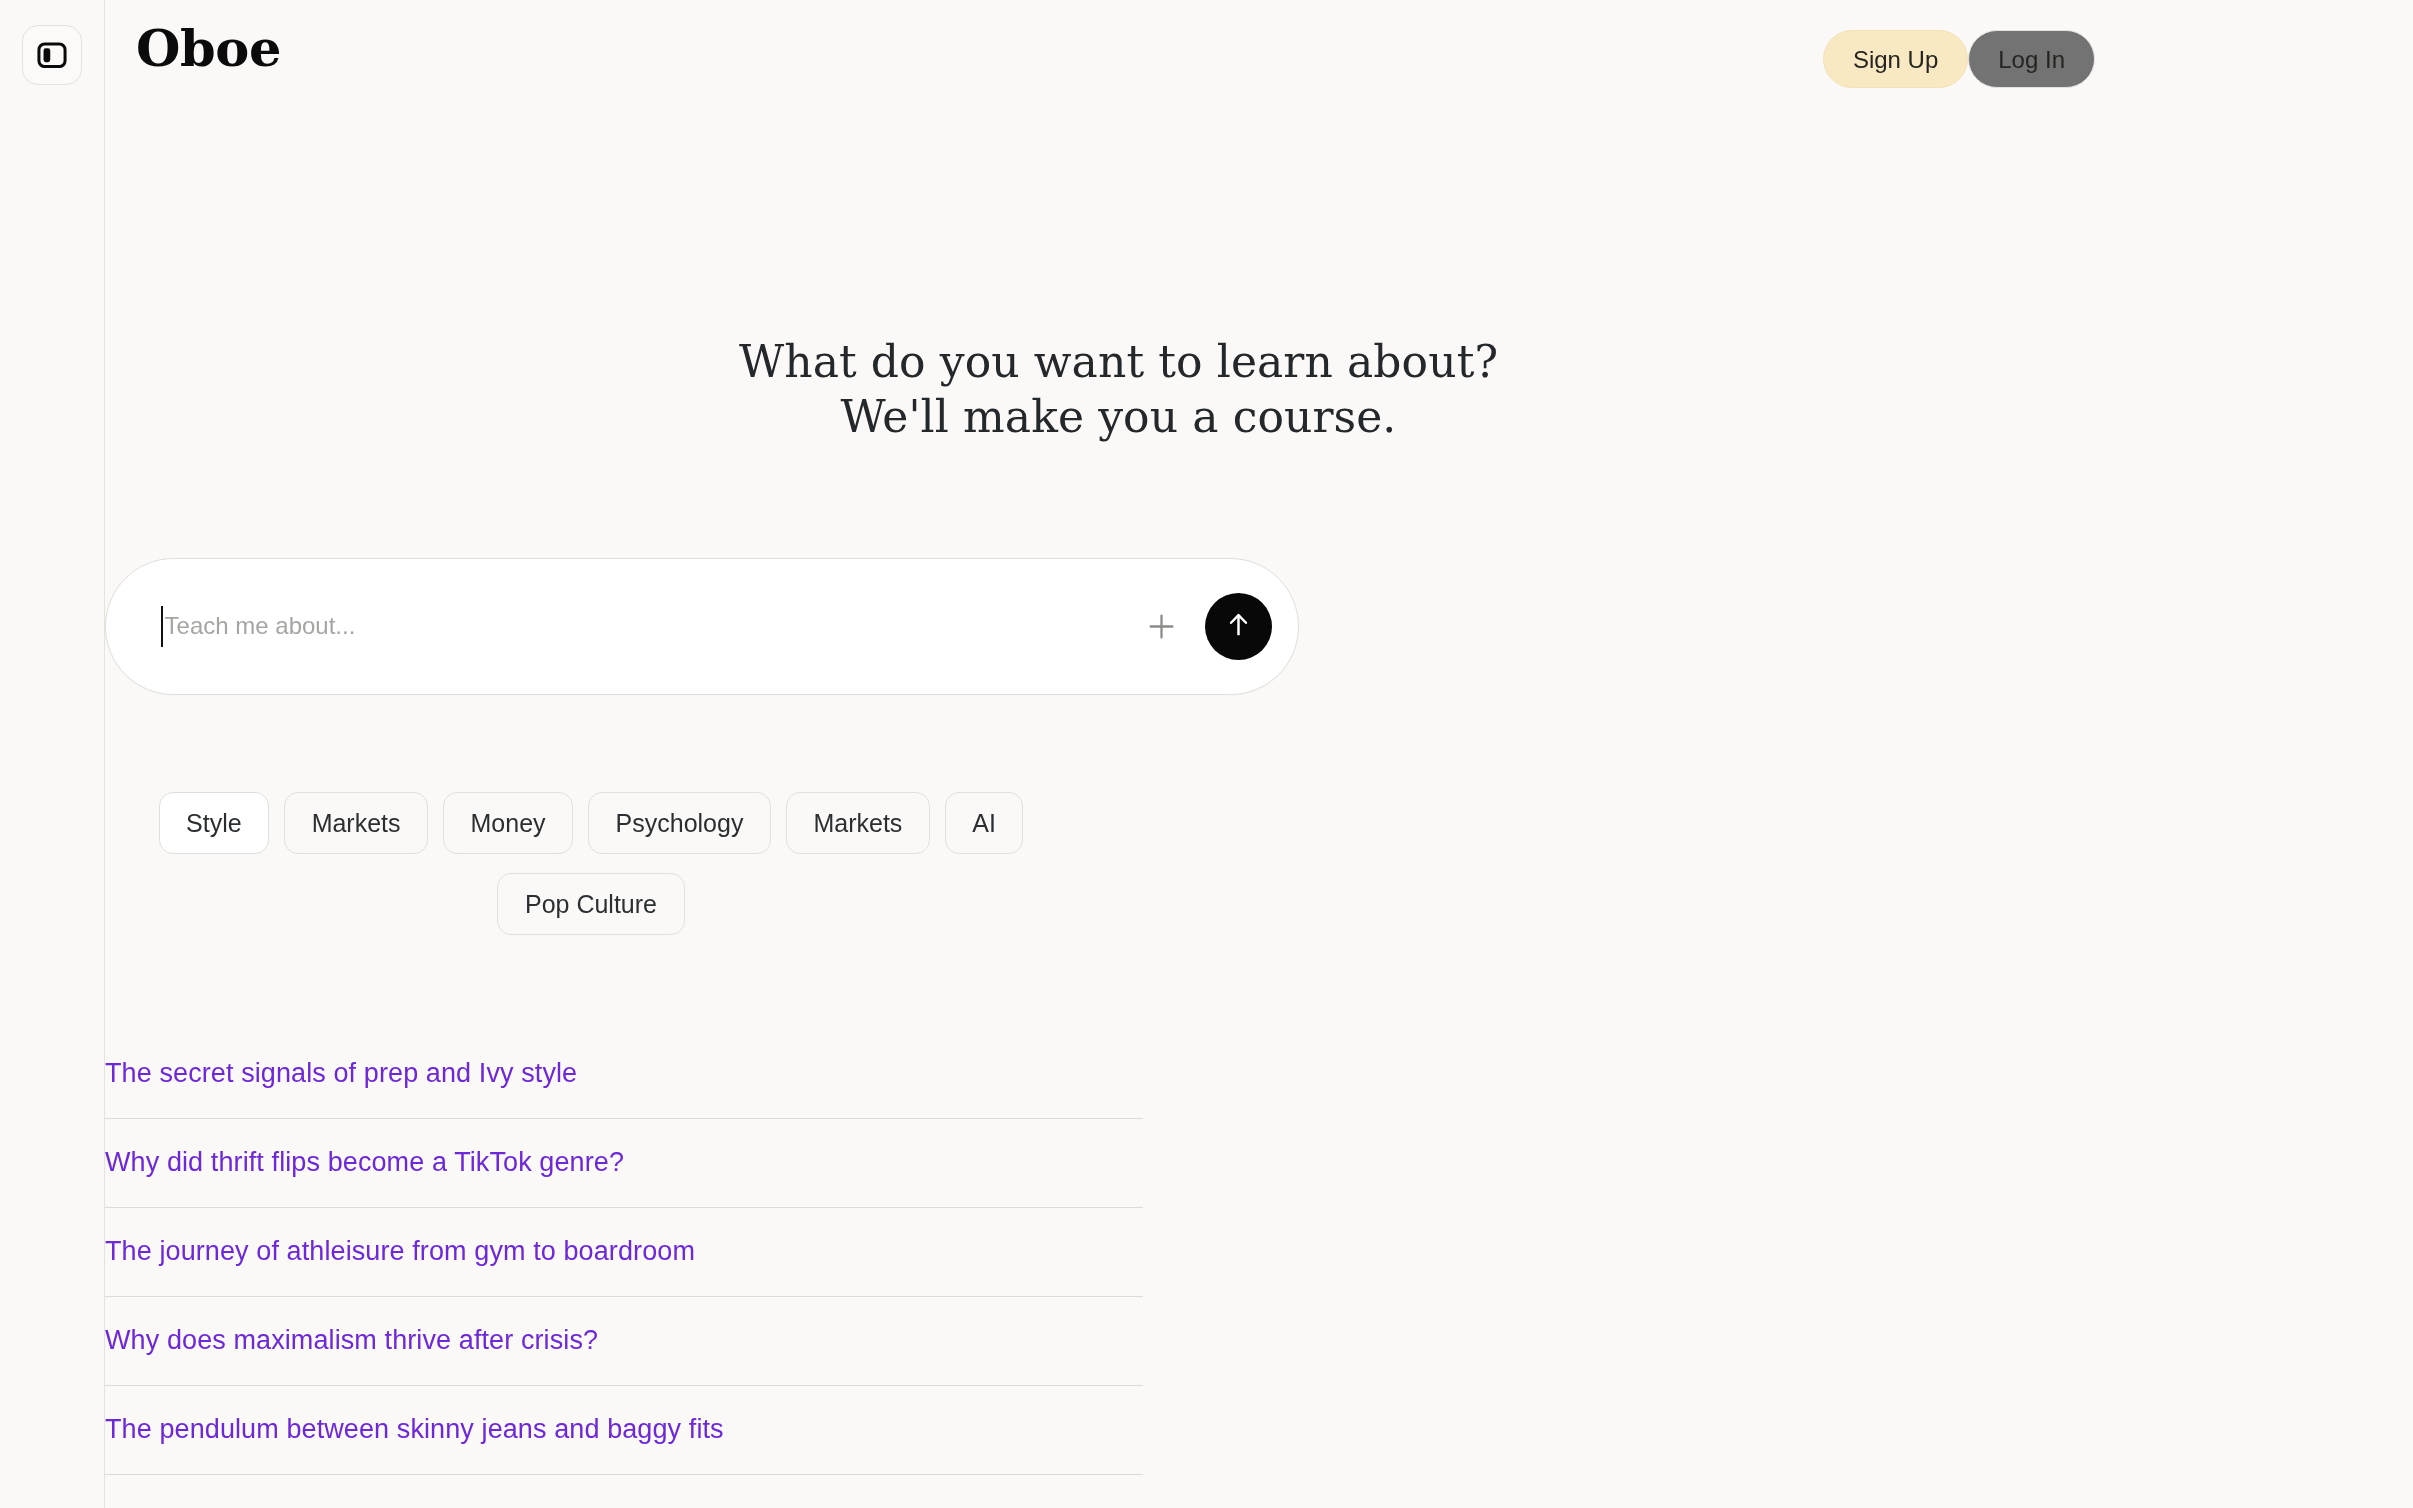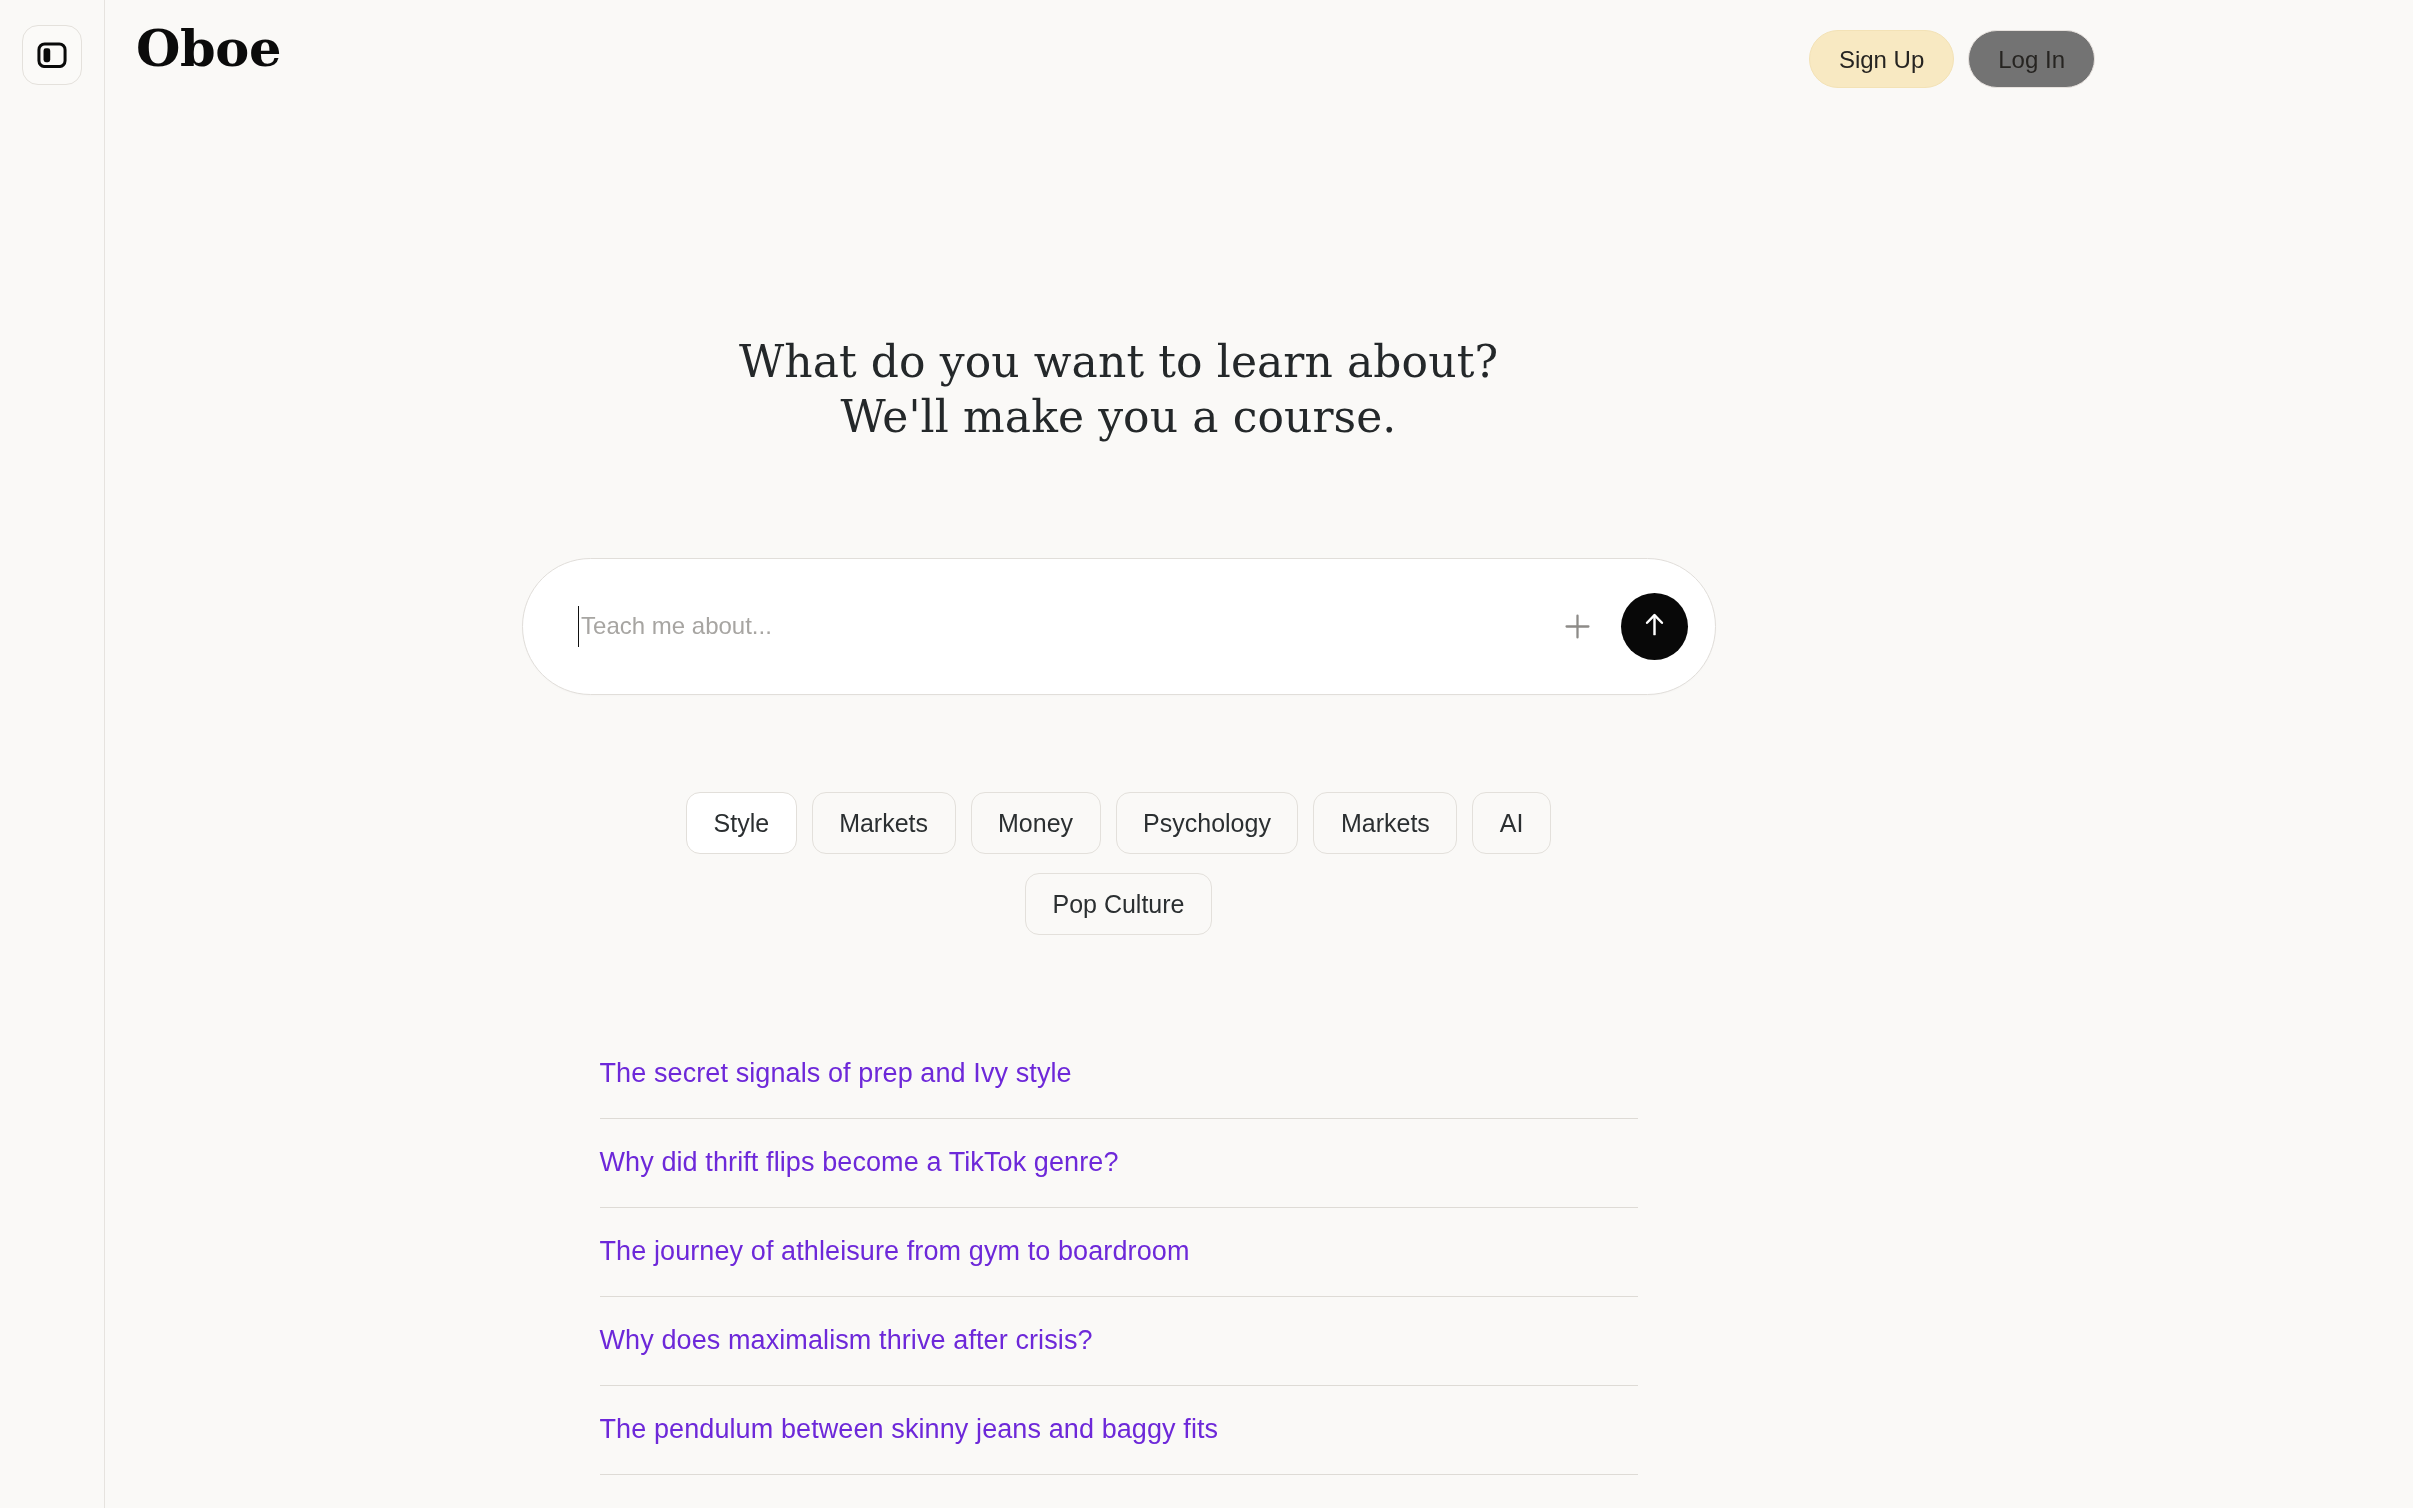--- a/index.html
+++ b/index.html
@@ -76,21 +76,20 @@
     line-height: 1;
     color: #0B0B0B;
     user-select: none;
   }
 
   .auth {
     margin-left: auto;
     margin-top: 30px;
     display: flex;
     align-items: center;
-    gap: 14px;
   }
 
   .btn-pill {
     height: 58px;
     padding: 0 29px;
     border-radius: 29px;
     font-size: 24px;
     line-height: 58px;
     white-space: nowrap;
     cursor: pointer;
@@ -109,21 +108,20 @@
   }
 
   
   .content {
     position: absolute;
     left: 0; right: 0;
     top: 122px;
     bottom: 0;
     display: flex;
     flex-direction: column;
-    align-items: center;
   }
 
   .headline {
     margin-top: 212px;
     text-align: center;
     font-family: "DejaVu Serif", "Liberation Serif", serif;
     font-size: 44px;
     line-height: 1.26;
     font-weight: 400;
     color: #24282A;

